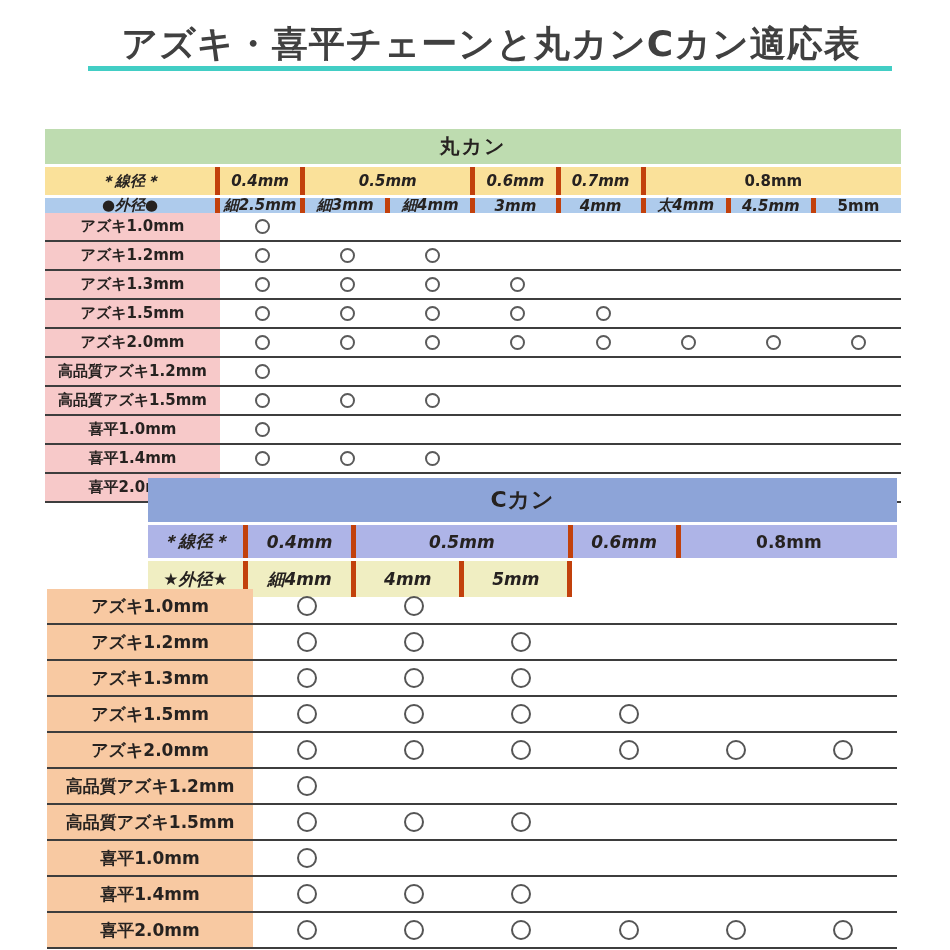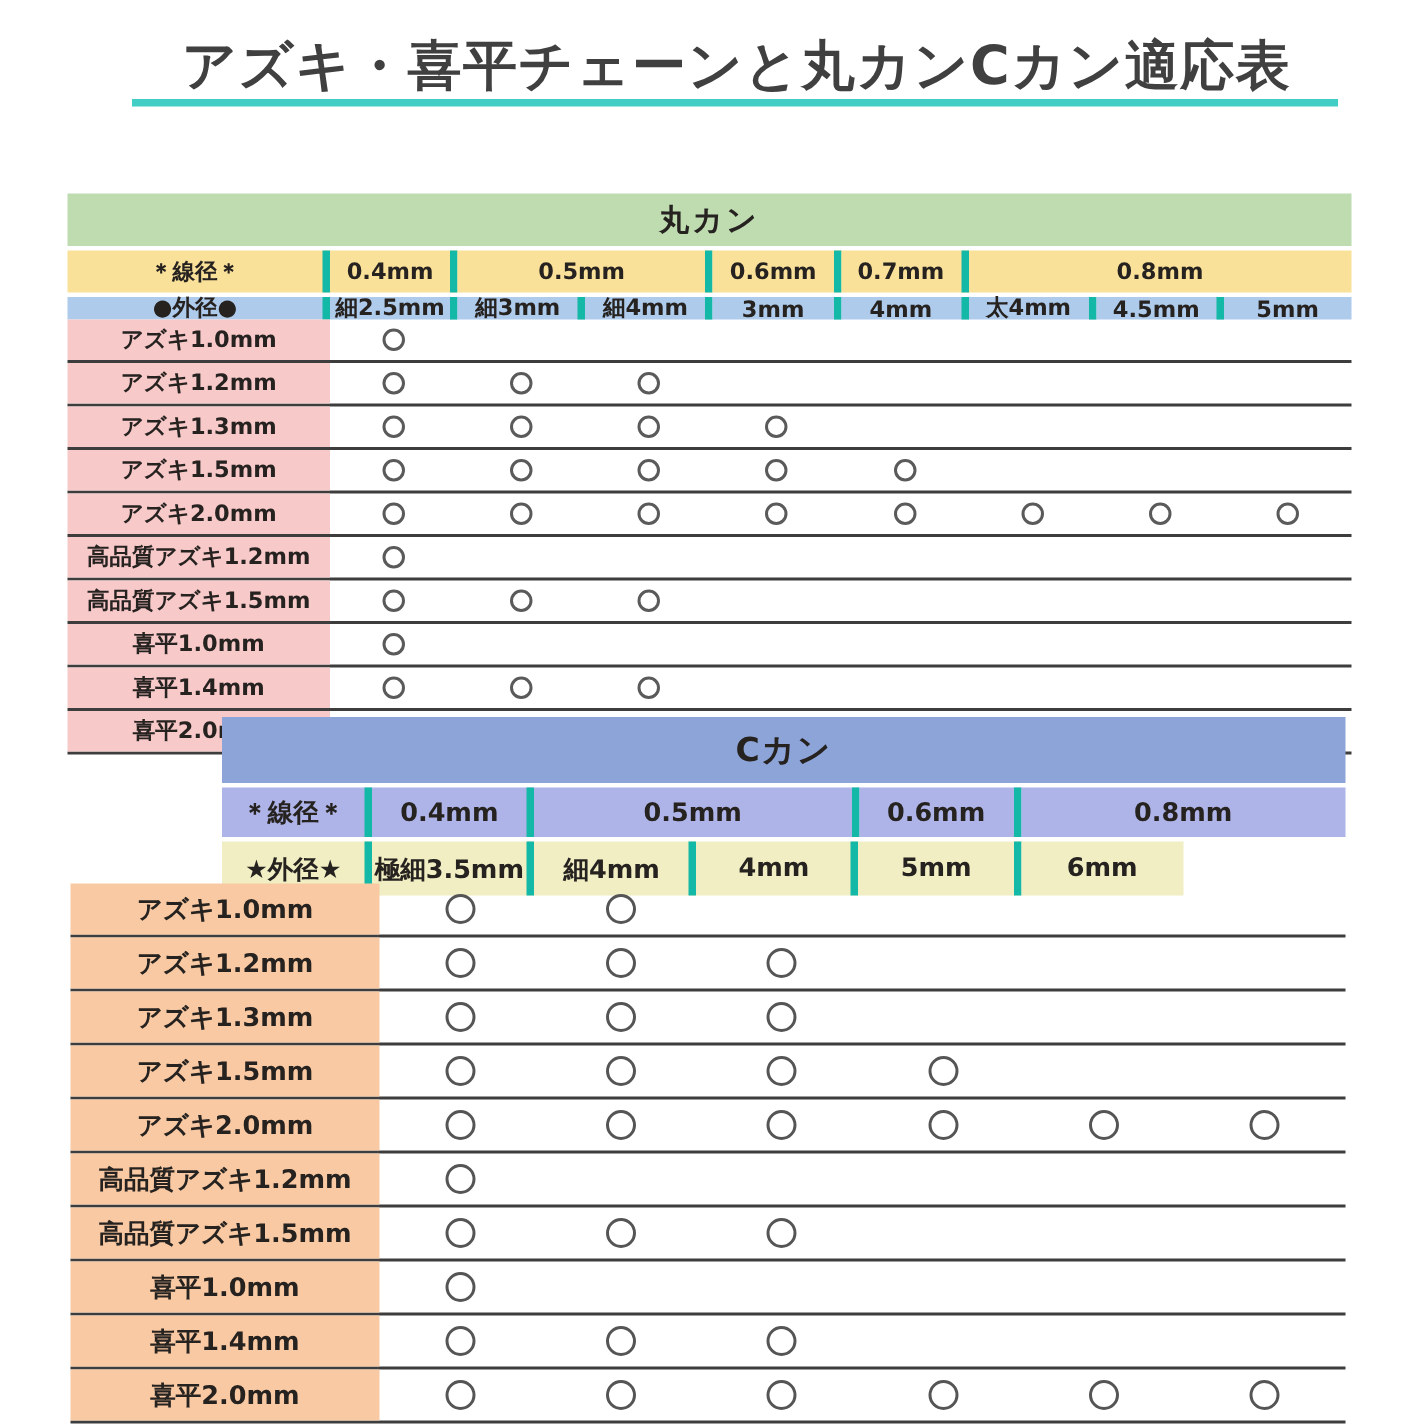--- a/index.html
+++ b/index.html
@@ -11,21 +11,21 @@
   
   .title{
     position:absolute;top:20px;left:16px;width:100%;text-align:center;
     font-size:36px;font-weight:bold;color:#404040;letter-spacing:1px;white-space:nowrap;
   }
   .title-underline{
     position:absolute;top:66px;left:88px;width:804px;height:5px;background:#42cec5;
   }
   
   .cell{display:flex;align-items:center;justify-content:center;font-weight:bold;box-sizing:border-box;}
-  .gap{border-right:5px solid #14b8a6;}
+  .gap{border-right:5px solid #c2410c;font-style:italic;}
   .span2{grid-column:span 2;}
   .span3{grid-column:span 3;}
   
   .maru-table{position:absolute;left:45px;top:92px;width:856px;}
   .maru-titlebar{
     height:35px;background:#bedcb0;display:flex;align-items:center;justify-content:center;
     font-size:20px;font-weight:bold;margin-bottom:3px;letter-spacing:2px;margin-top:37px;
   }
   .maru-grid{display:grid;grid-template-columns:175px repeat(8,1fr);}
   .maru-senkei{margin-bottom:3px;}
@@ -274,25 +274,23 @@
   <div class="c-grid c-senkei">
     <div class="cell gap">＊線径＊</div>
     <div class="cell gap">0.4mm</div>
     <div class="cell gap span2">0.5mm</div>
     <div class="cell gap">0.6mm</div>
     <div class="cell span2">0.8mm</div>
   </div>
 
   <div class="c-grid c-gaikei">
     <div class="cell gap">★外径★</div>
-    <div class="cell gap">極細3.5mm</div>
     <div class="cell gap">細4mm</div>
     <div class="cell gap">4mm</div>
     <div class="cell gap">5mm</div>
-    <div class="cell">6mm</div>
   </div>
 </div>
 
 <div class="c-body" id="c-body">
     <div class="c-row">
       <div class="cell rowlabel">アズキ1.0mm</div>
       <div class="cell">
         <span class="circle-c"></span>
       </div>
       <div class="cell">

